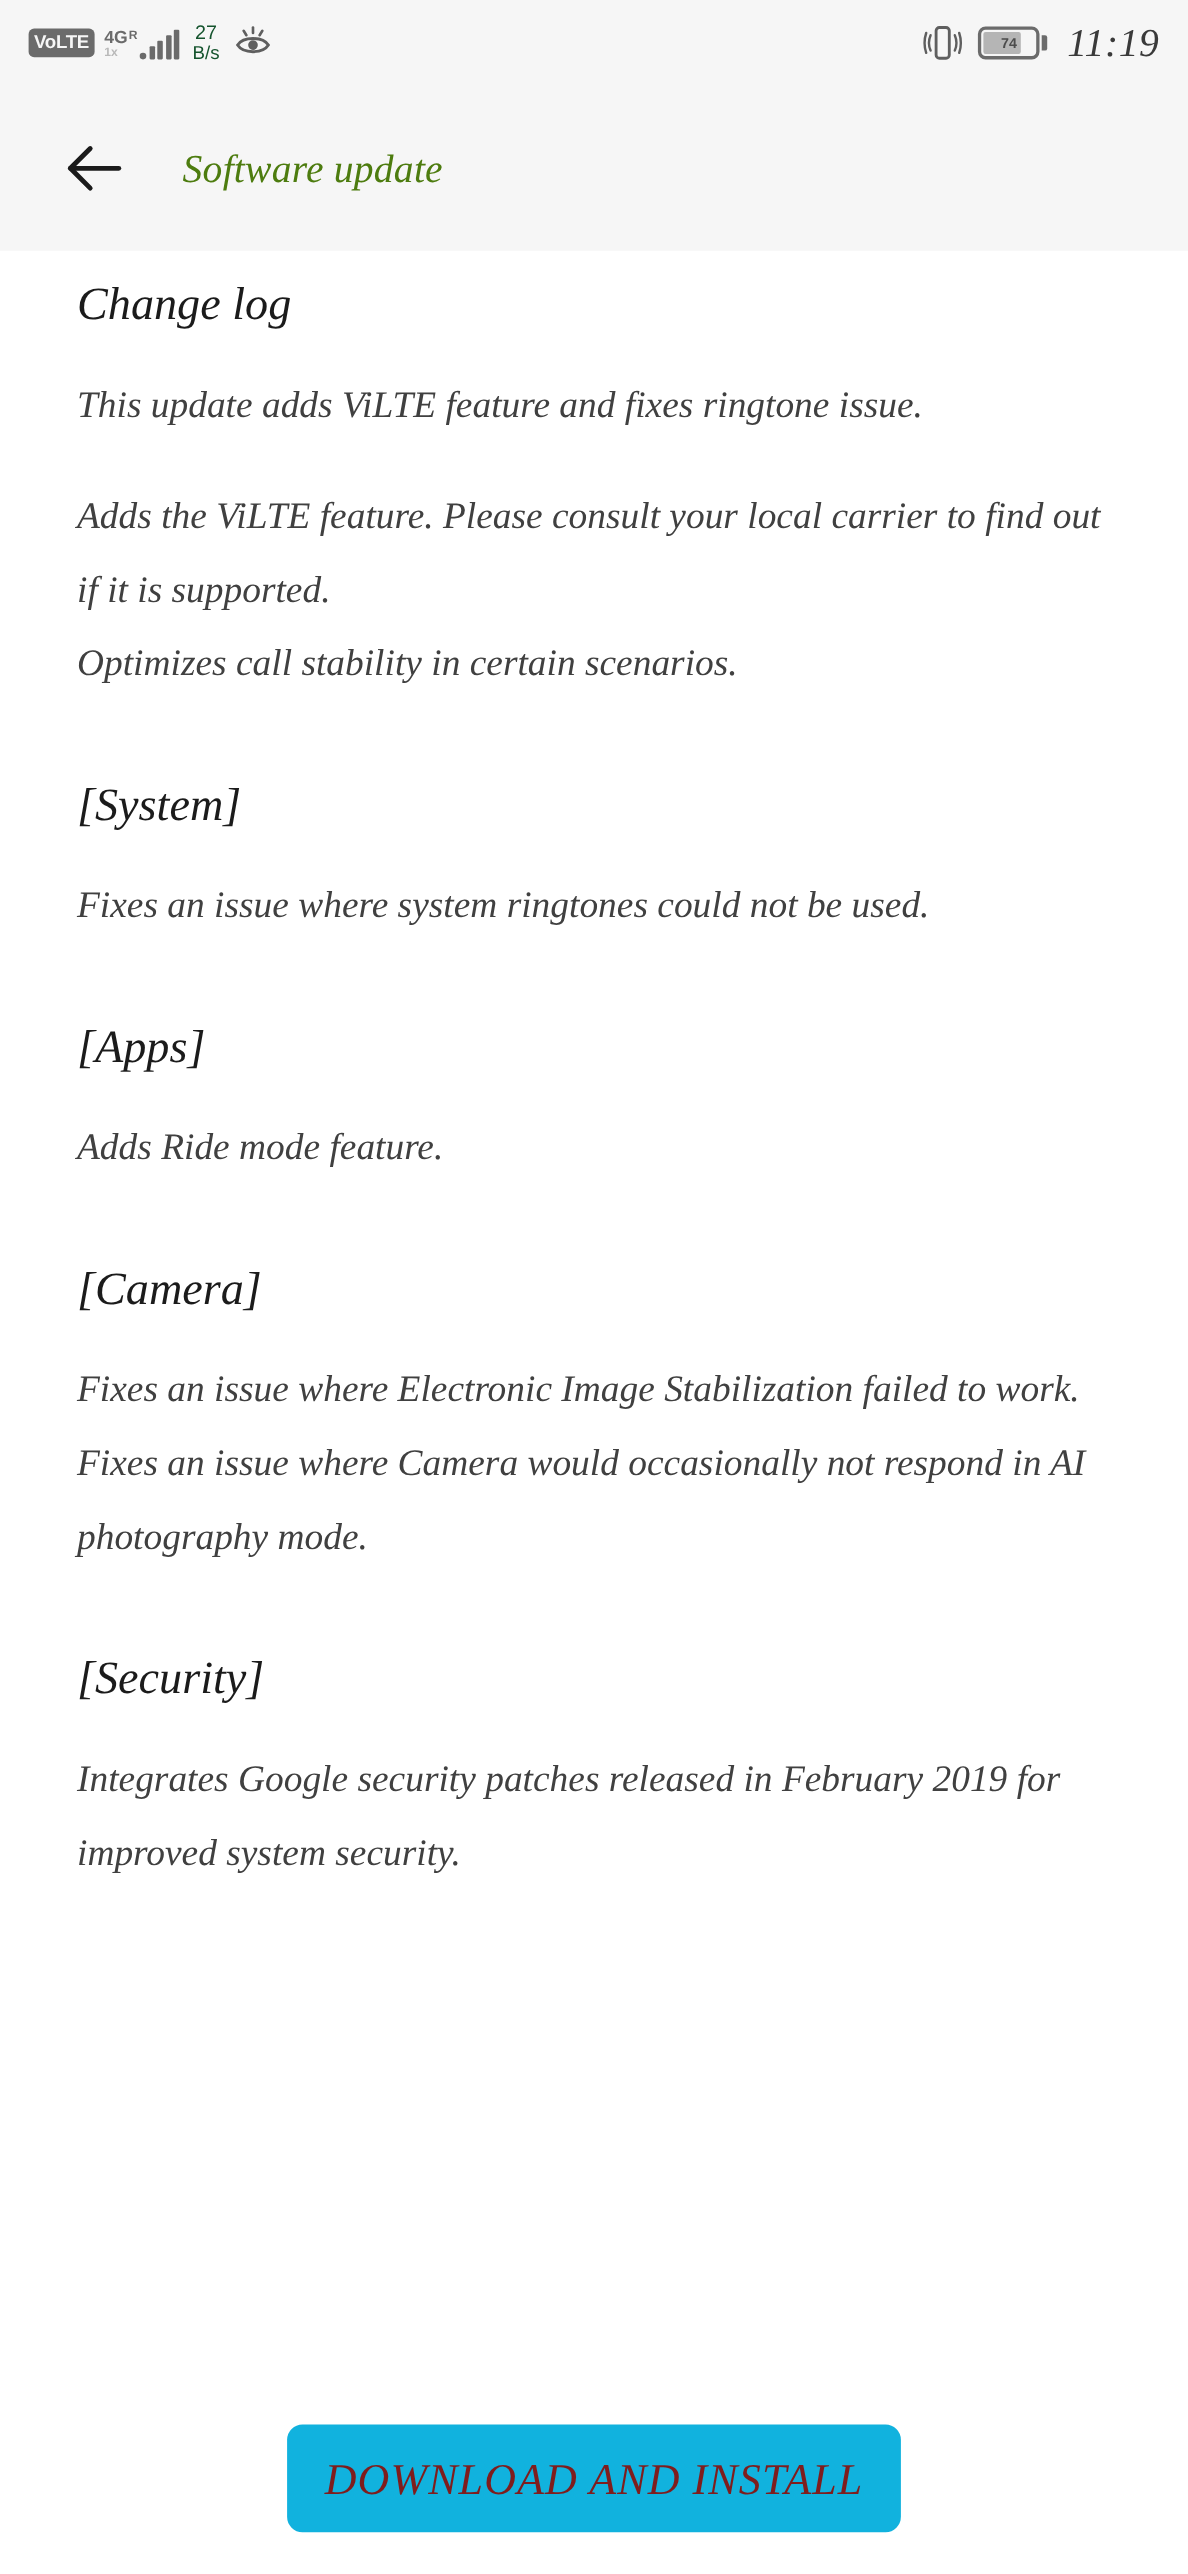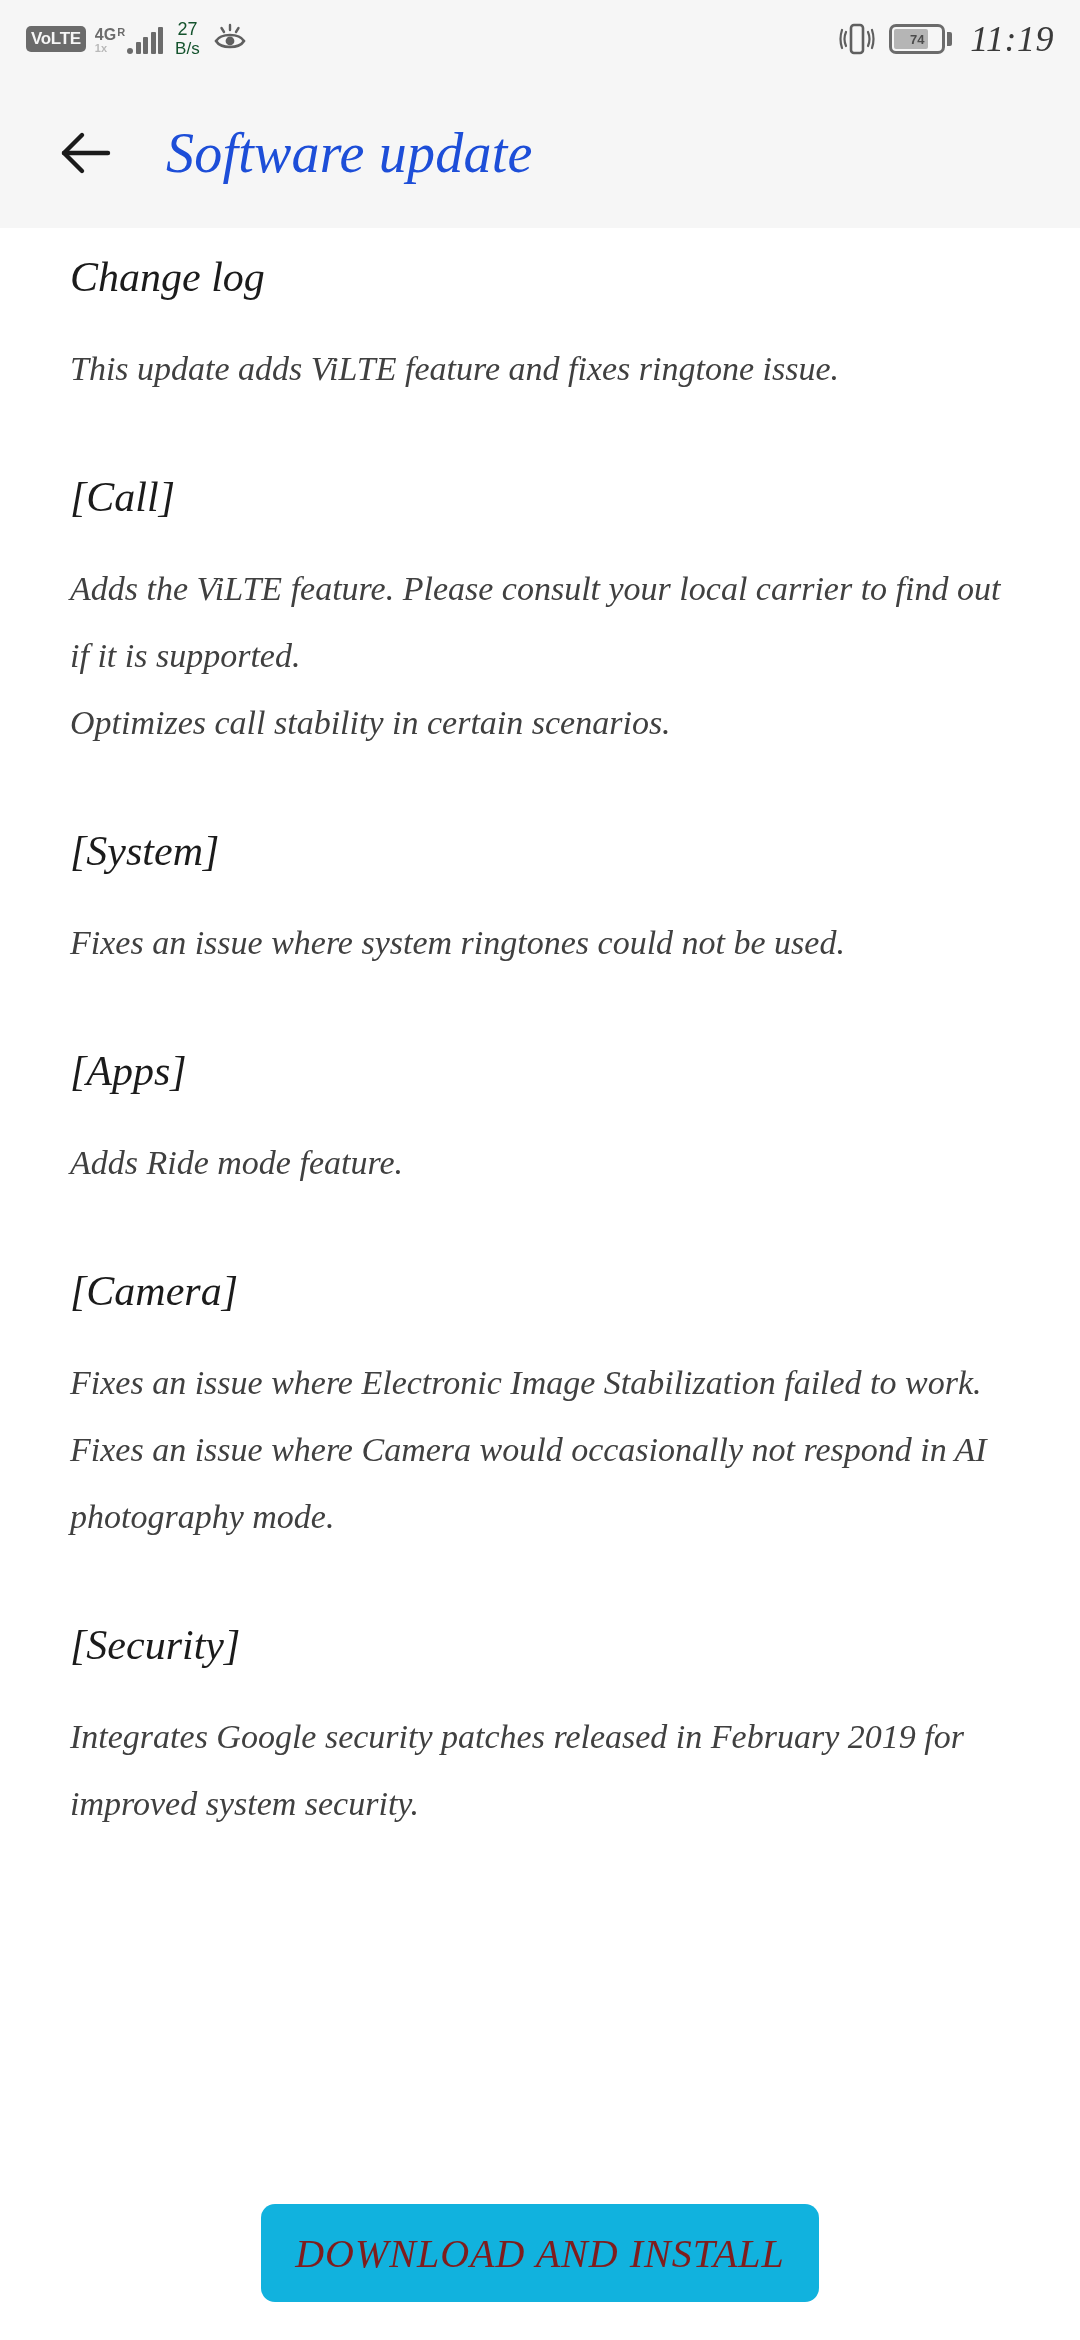--- a/index.html
+++ b/index.html
@@ -105,21 +105,21 @@
     padding-left:48px;
   }
   .back-btn {
     width:76px; height:76px;
     display:flex; align-items:center; justify-content:center;
     cursor:pointer;
   }
   .appbar-title {
     font-family:"Liberation Serif", serif;
     font-style:italic;
-    font-size:56px; color:#1d4ed8;
+    font-size:36px; color:#4d7c0f;
     margin-left:42px;
     letter-spacing:0.2px;
   }
 
   
   .content {
     position:absolute; top:228px; left:0;
     width:1080px; height:2112px;
     background:#ffffff;
     padding:0 70px;
@@ -250,21 +250,20 @@
     </span>
     <span class="appbar-title">Software update</span>
   </div>
 
   <div class="content">
     <div class="heading">Change log</div>
 
     <div class="para">This update adds ViLTE feature and fixes ringtone issue.</div>
 
     <div id="sections-host">
-        <div class="section-tag">[Call]</div>
         <div class="para">Adds the ViLTE feature. Please consult your local carrier to find out if it is supported.</div>
         <div class="para tight">Optimizes call stability in certain scenarios.</div>
         <div class="section-tag">[System]</div>
         <div class="para">Fixes an issue where system ringtones could not be used.</div>
         <div class="section-tag">[Apps]</div>
         <div class="para">Adds Ride mode feature.</div>
         <div class="section-tag">[Camera]</div>
         <div class="para">Fixes an issue where Electronic Image Stabilization failed to work.</div>
         <div class="para tight">Fixes an issue where Camera would occasionally not respond in AI photography mode.</div>
         <div class="section-tag">[Security]</div>

